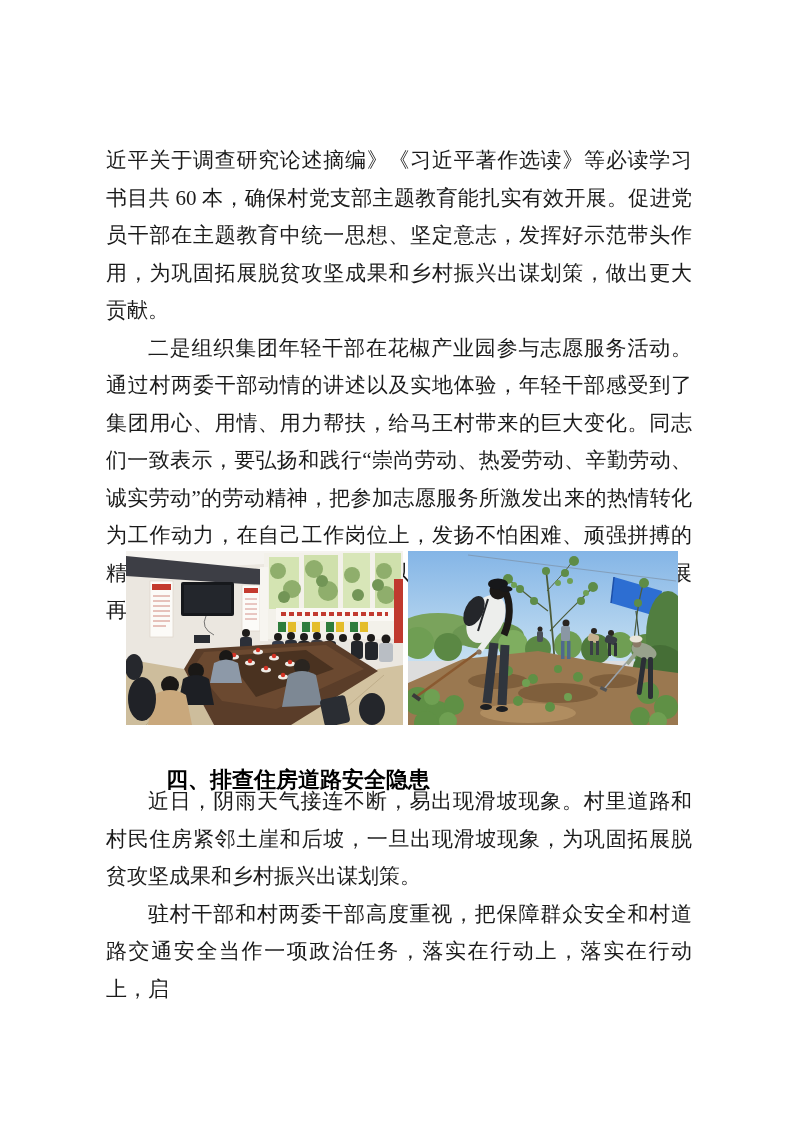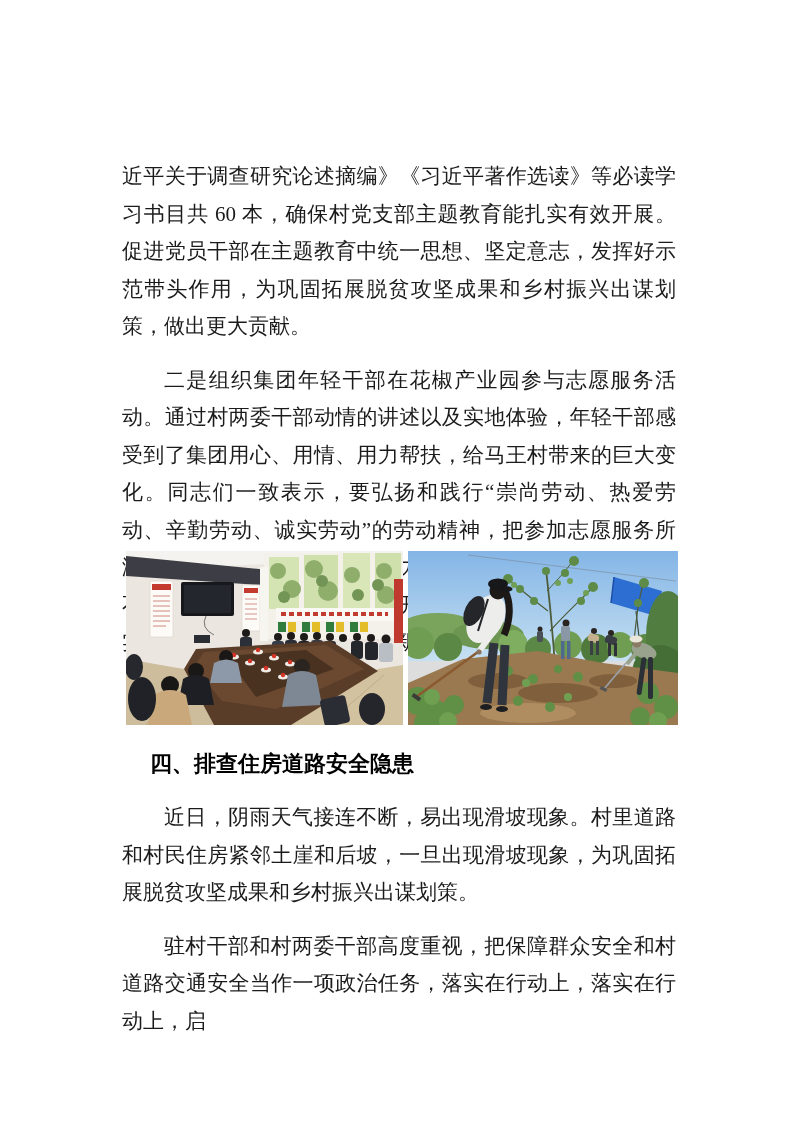--- a/index.html
+++ b/index.html
@@ -10,29 +10,29 @@
     background:#ffffff;
     overflow:hidden;
     font-family:"Liberation Serif","DejaVu Serif",serif;
     color:#1b1b1b;
   }
   .textblock{
     position:absolute;left:106px;width:586px;
     font-size:21px;line-height:37.5px;
     text-align:justify;text-justify:inter-ideograph;
   }
-  .textblock p{margin:16px;}
+  .textblock p{margin:0;}
   .indent{text-indent:2em;}
   #block1{top:142px;}
   #block2{top:783px;}
   .section-heading{
     position:absolute;left:106px;top:745px;width:586px;
     font-family:"Liberation Sans","DejaVu Sans",sans-serif;
     font-weight:bold;font-size:22px;line-height:37.5px;
-    text-indent:2em;color:#000;margin:0;
+    text-indent:2em;color:#000;margin:16px;
   }
   .photo-row{
     position:absolute;left:126px;top:551px;
     display:flex;gap:5px;
   }
   .photo{width:277px;height:174px;overflow:hidden;background:#ddd;}
   .photo.right{width:270px;}
   .photo svg{display:block;width:100%;height:100%;}
 </style>
 </head>

